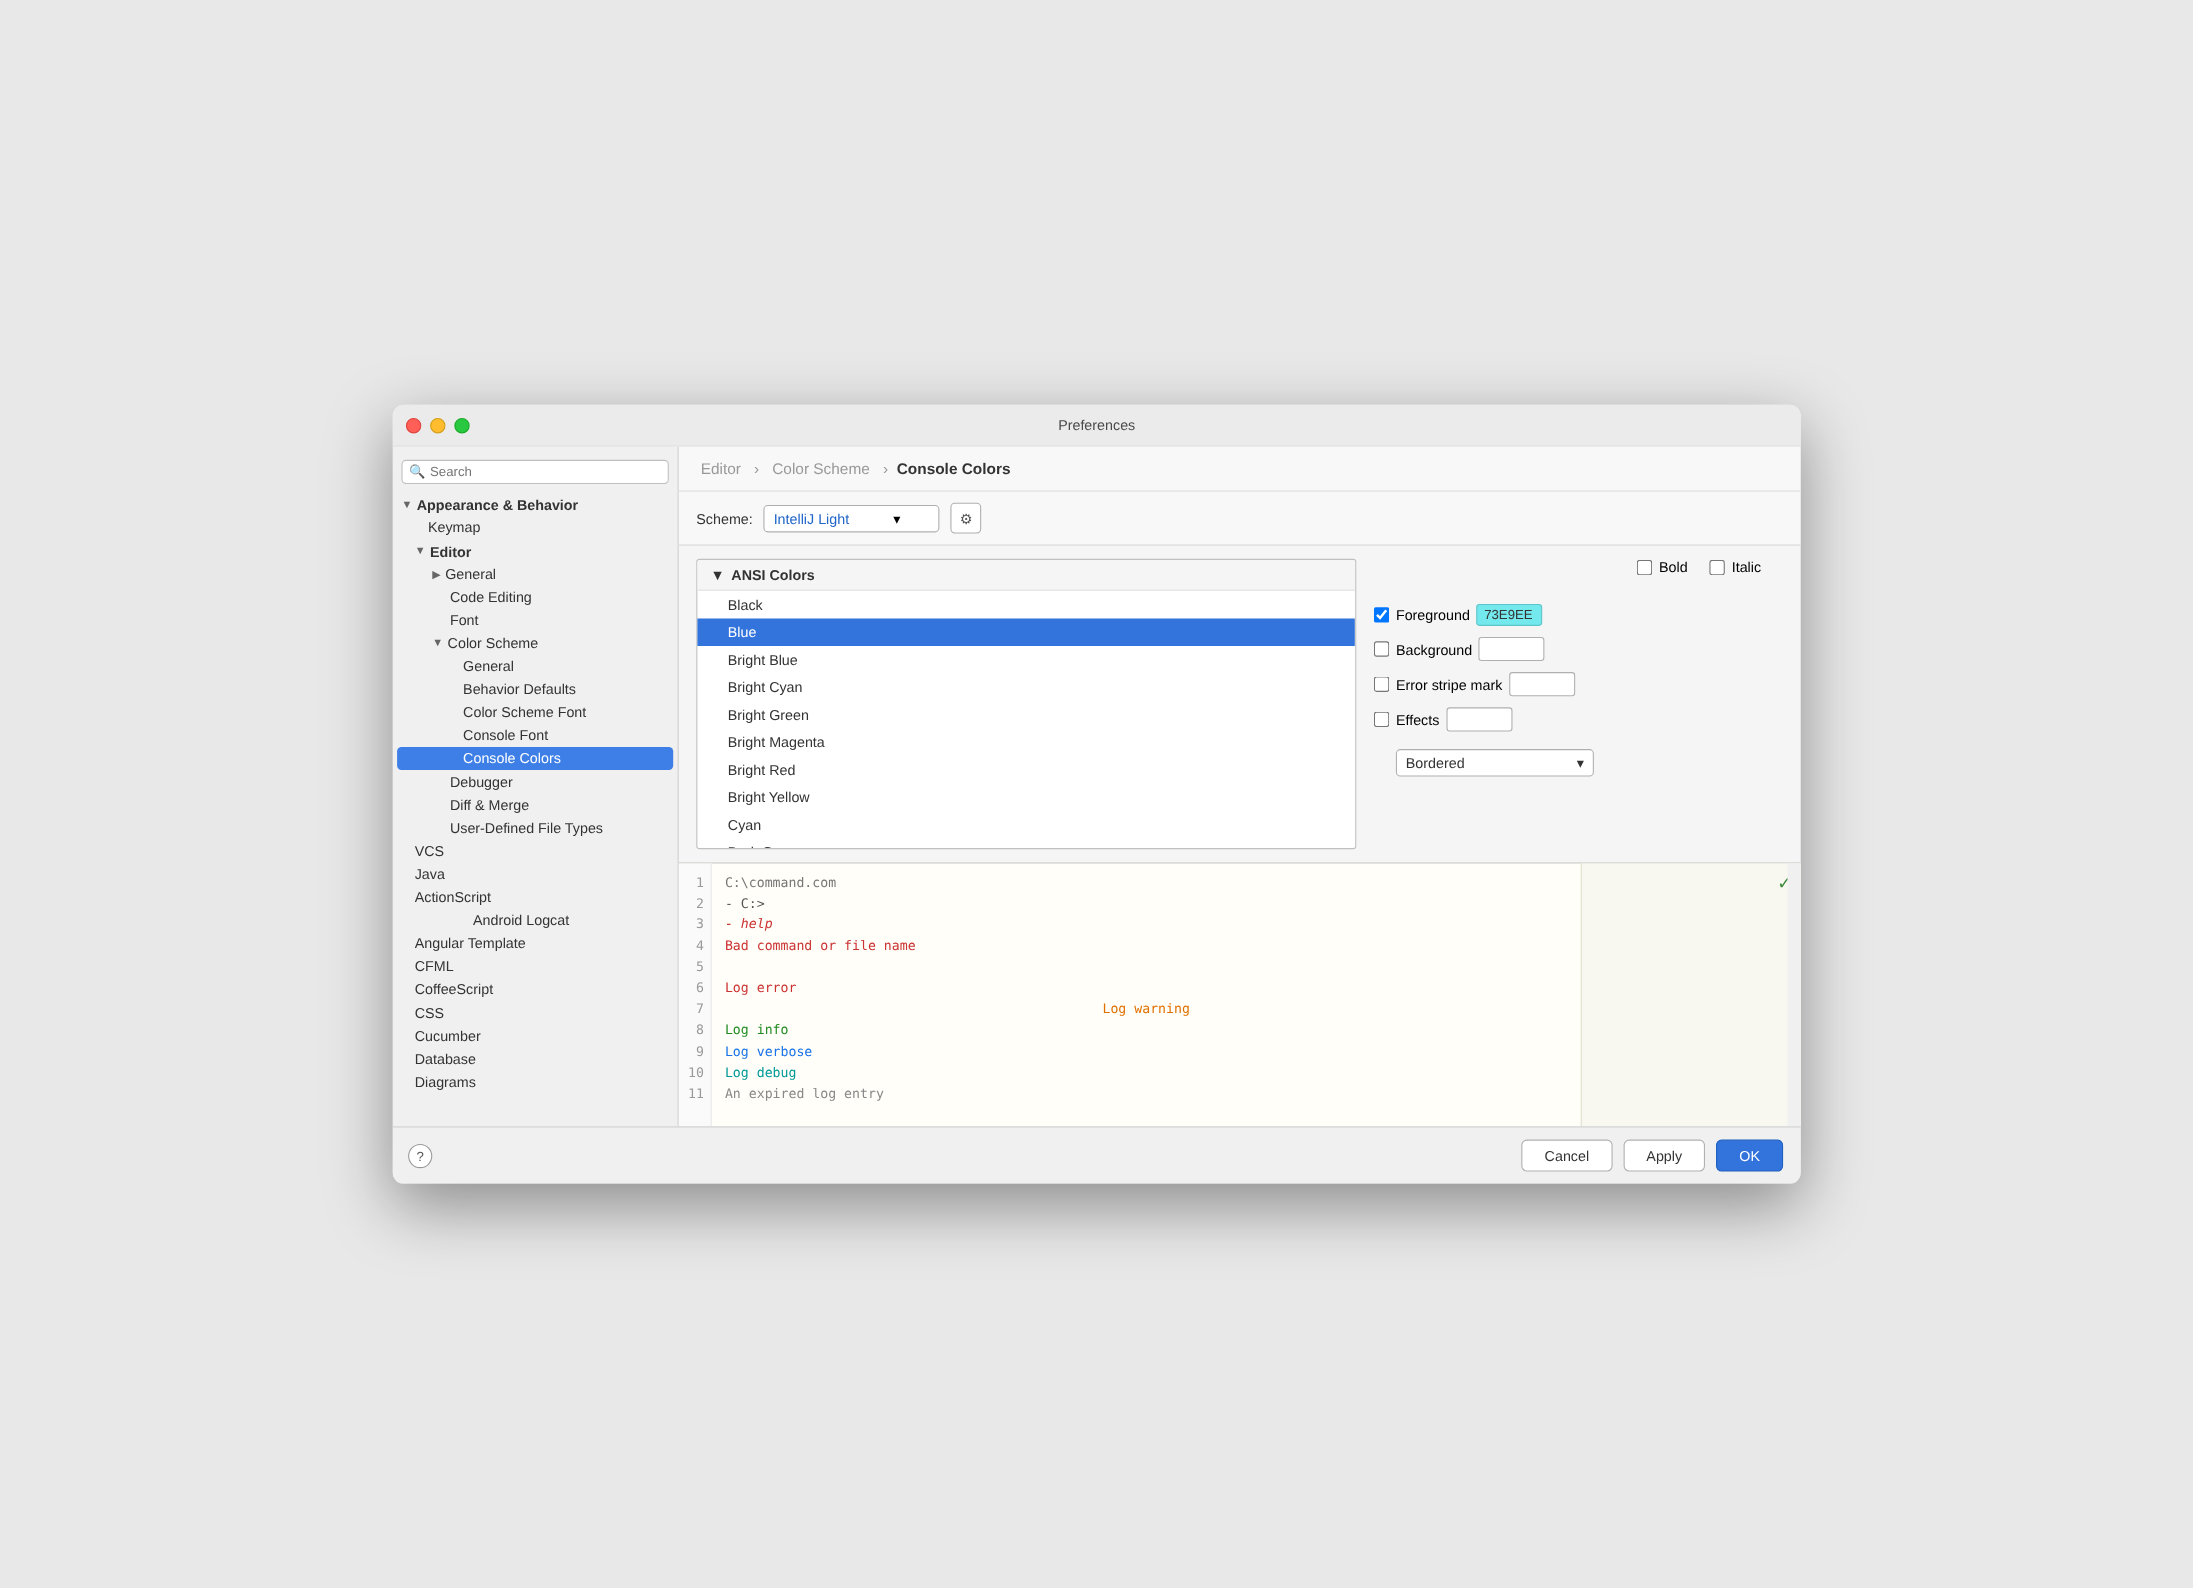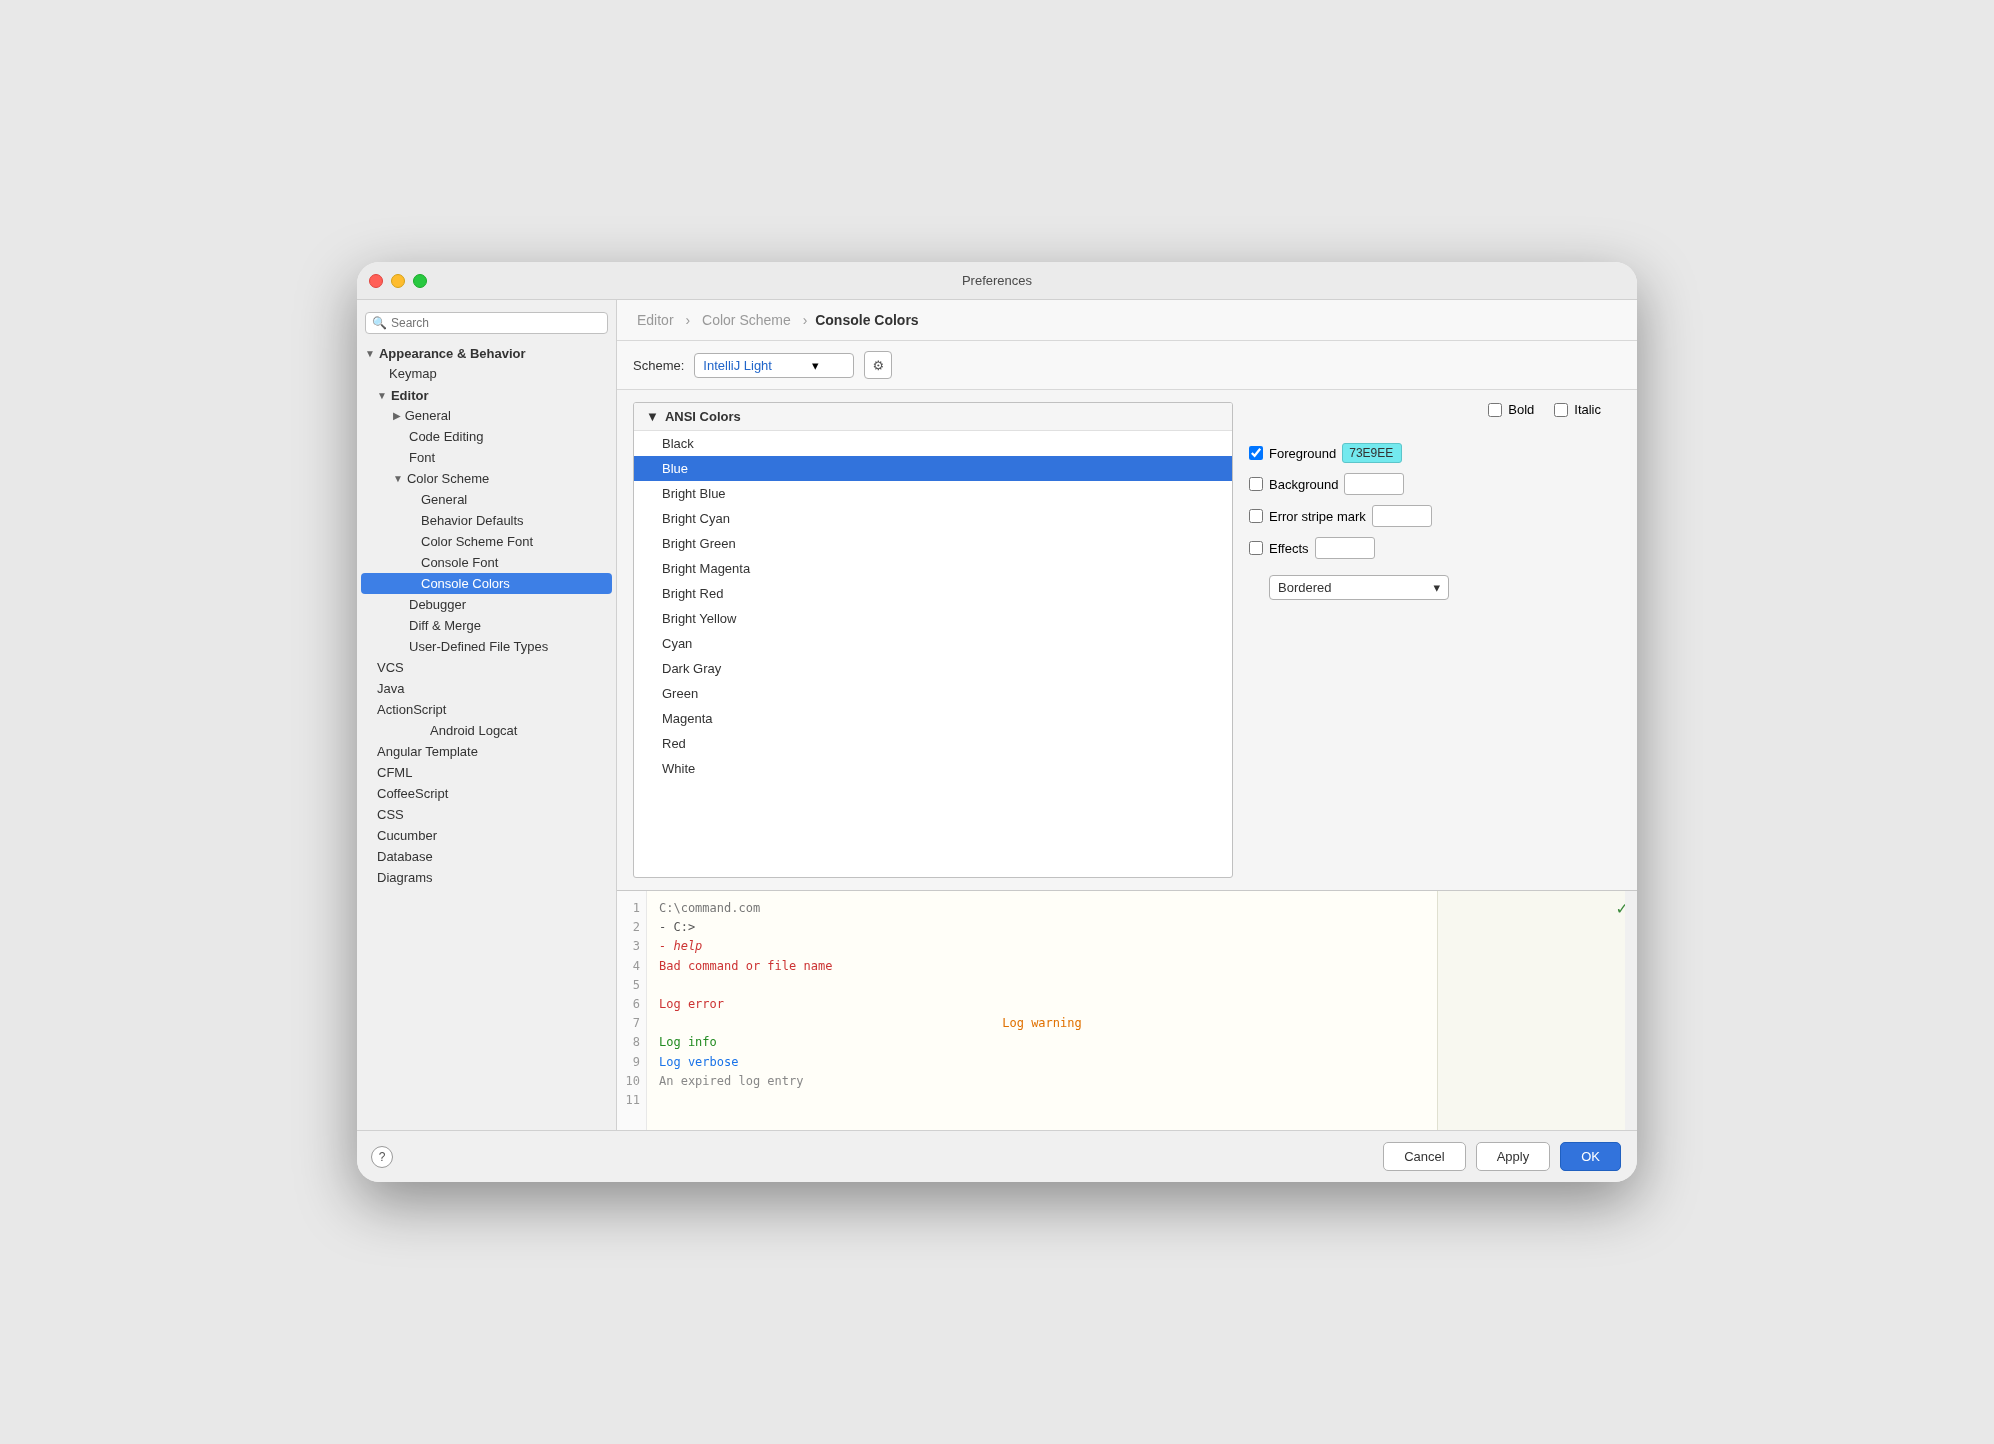--- a/index.html
+++ b/index.html
@@ -7,23 +7,23 @@
       font-family: -apple-system, BlinkMacSystemFont, "Helvetica Neue", Arial, sans-serif;
       font-size: 13px;
       background: #e8e8e8;
       display: flex;
       justify-content: center;
       align-items: center;
       min-height: 100vh;
     }
     .window {
       width: 1280px;
-      height: 920px;
+      height: 708px;
       background: #f5f5f5;
-      border-radius: 22px;
+      border-radius: 10px;
       box-shadow: 0 20px 60px rgba(0,0,0,0.4);
       display: flex;
       flex-direction: column;
       overflow: hidden;
     }
     .title-bar {
       height: 38px;
       background: #ebebeb;
       display: flex;
       align-items: center;
@@ -594,20 +594,21 @@
         <div class="code-content">
           <div class="code-line c-white">C:\command.com</div>
           <div class="code-line" style="color:#555;">- C:&gt;</div>
           <div class="code-line" style="color:#cc3333;"><span class="italic">- help</span></div>
           <div class="code-line c-red">Bad command or file name</div>
           <div class="code-line">&nbsp;</div>
           <div class="code-line c-red">Log error</div>
           <div class="code-line c-orange">Log warning</div>
           <div class="code-line c-green">Log info</div>
           <div class="code-line c-blue">Log verbose</div>
+          <div class="code-line c-cyan">Log debug</div>
           <div class="code-line c-grey">An expired log entry</div>
         </div>
         <div style="width: 200px; background: #f8f8f0; border-left: 1px solid #e0e0d0;"></div>
         <span class="check-icon">✓</span>
         <div class="scrollbar-track"></div>
       </div>
     </div>
   </div>
 
   <div class="bottom-bar" style="position:relative;">

